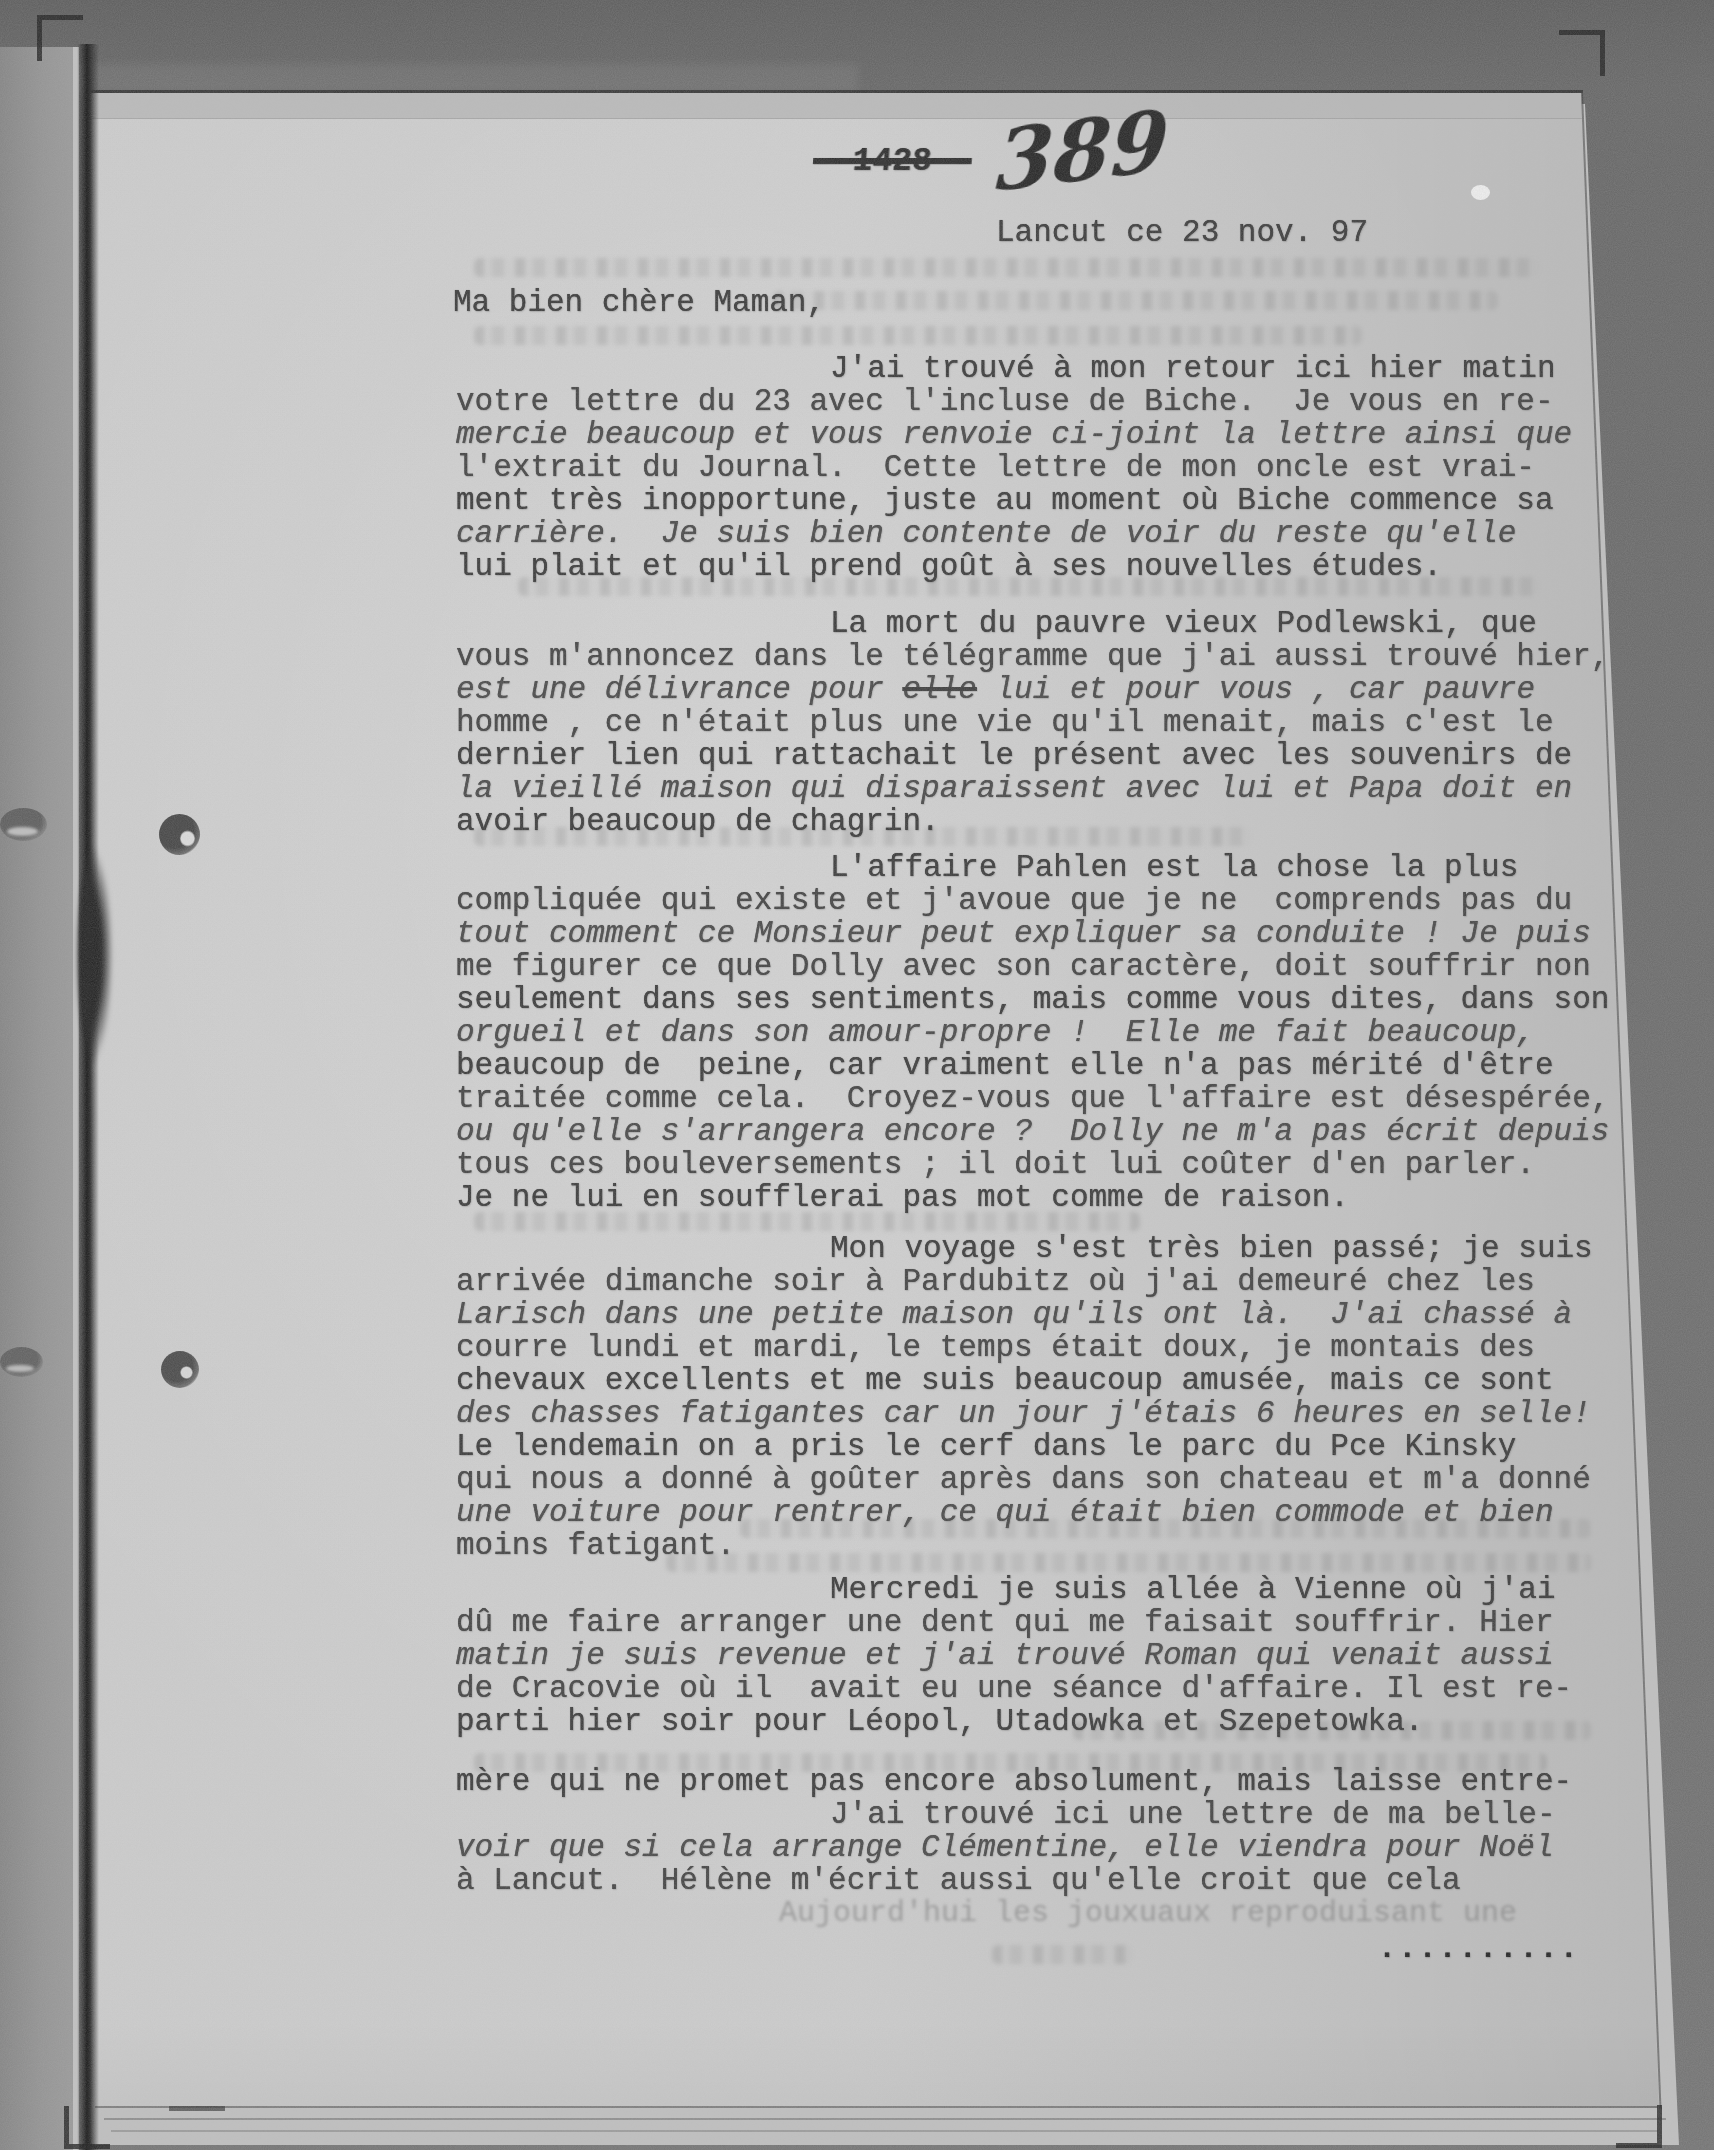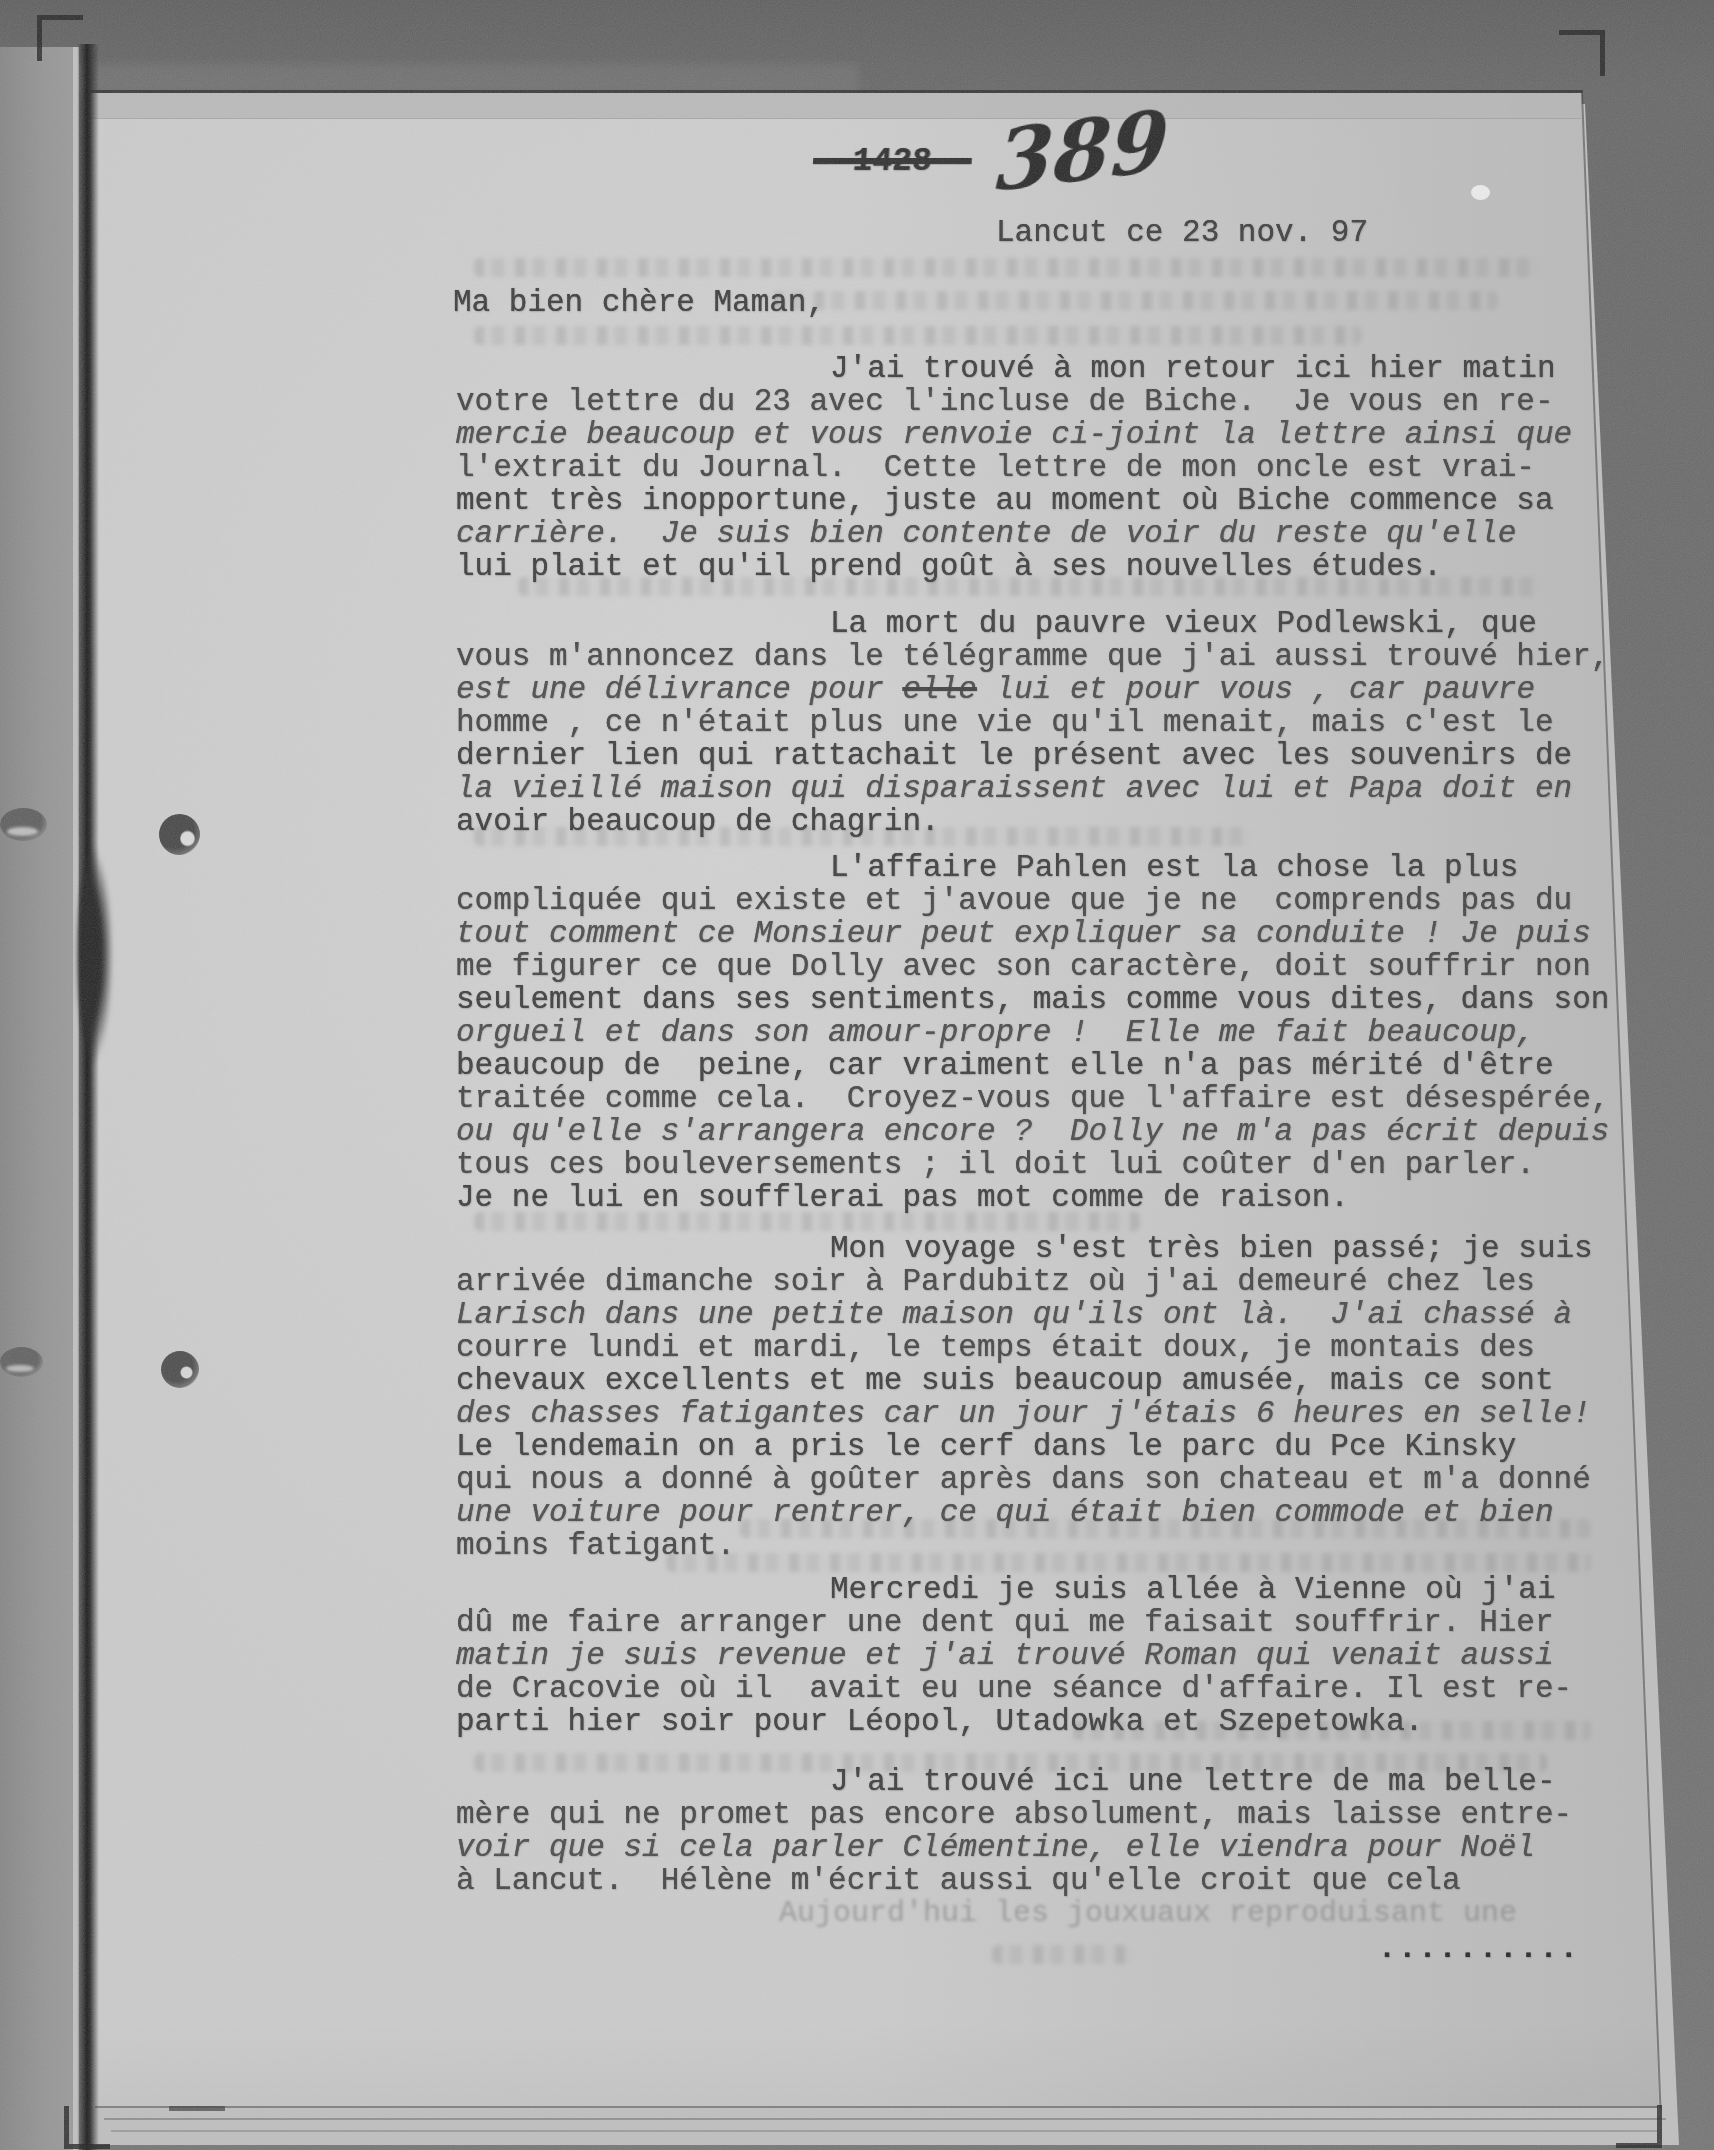--- a/index.html
+++ b/index.html
@@ -129,21 +129,21 @@
   <div class="abs handwritten">389</div>
   <div class="tw dateline">Lancut ce 23 nov. 97</div>
   <div class="tw salutation">Ma bien chère Maman,</div>
 
   <div id="letter-body">
       <div class="tw para" style="top: 352px;"><div class="line first">J'ai trouvé à mon retour ici hier matin</div><div class="line">votre lettre du 23 avec l'incluse de Biche.  Je vous en re-</div><div class="line">mercie beaucoup et vous renvoie ci-joint la lettre ainsi que</div><div class="line">l'extrait du Journal.  Cette lettre de mon oncle est vrai-</div><div class="line">ment très inopportune, juste au moment où Biche commence sa</div><div class="line">carrière.  Je suis bien contente de voir du reste qu'elle</div><div class="line">lui plait et qu'il prend goût à ses nouvelles études.</div></div>
       <div class="tw para" style="top: 607px;"><div class="line first">La mort du pauvre vieux Podlewski, que</div><div class="line">vous m'annoncez dans le télégramme que j'ai aussi trouvé hier,</div><div class="line"><span>est une délivrance pour </span><span class="strike">elle</span><span> lui et pour vous , car pauvre</span></div><div class="line">homme , ce n'était plus une vie qu'il menait, mais c'est le</div><div class="line">dernier lien qui rattachait le présent avec les souvenirs de</div><div class="line">la vieillé maison qui disparaissent avec lui et Papa doit en</div><div class="line">avoir beaucoup de chagrin.</div></div>
       <div class="tw para" style="top: 851px;"><div class="line first">L'affaire Pahlen est la chose la plus</div><div class="line">compliquée qui existe et j'avoue que je ne  comprends pas du</div><div class="line">tout comment ce Monsieur peut expliquer sa conduite ! Je puis</div><div class="line">me figurer ce que Dolly avec son caractère, doit souffrir non</div><div class="line">seulement dans ses sentiments, mais comme vous dites, dans son</div><div class="line">orgueil et dans son amour-propre !  Elle me fait beaucoup,</div><div class="line">beaucoup de  peine, car vraiment elle n'a pas mérité d'être</div><div class="line">traitée comme cela.  Croyez-vous que l'affaire est désespérée,</div><div class="line">ou qu'elle s'arrangera encore ?  Dolly ne m'a pas écrit depuis</div><div class="line">tous ces bouleversements ; il doit lui coûter d'en parler.</div><div class="line">Je ne lui en soufflerai pas mot comme de raison.</div></div>
       <div class="tw para" style="top: 1232px;"><div class="line first">Mon voyage s'est très bien passé; je suis</div><div class="line">arrivée dimanche soir à Pardubitz où j'ai demeuré chez les</div><div class="line">Larisch dans une petite maison qu'ils ont là.  J'ai chassé à</div><div class="line">courre lundi et mardi, le temps était doux, je montais des</div><div class="line">chevaux excellents et me suis beaucoup amusée, mais ce sont</div><div class="line">des chasses fatigantes car un jour j'étais 6 heures en selle!</div><div class="line">Le lendemain on a pris le cerf dans le parc du Pce Kinsky</div><div class="line">qui nous a donné à goûter après dans son chateau et m'a donné</div><div class="line">une voiture pour rentrer, ce qui était bien commode et bien</div><div class="line">moins fatigant.</div></div>
       <div class="tw para" style="top: 1573px;"><div class="line first">Mercredi je suis allée à Vienne où j'ai</div><div class="line">dû me faire arranger une dent qui me faisait souffrir. Hier</div><div class="line">matin je suis revenue et j'ai trouvé Roman qui venait aussi</div><div class="line">de Cracovie où il  avait eu une séance d'affaire. Il est re-</div><div class="line">parti hier soir pour Léopol, Utadowka et Szepetowka.</div></div>
-      <div class="tw para" style="top: 1765px;"><div class="line first">J'ai trouvé ici une lettre de ma belle-</div><div class="line">mère qui ne promet pas encore absolument, mais laisse entre-</div><div class="line">voir que si cela parler Clémentine, elle viendra pour Noël</div><div class="line">à Lancut.  Hélène m'écrit aussi qu'elle croit que cela</div></div>
+      <div class="tw para" style="top: 1765px;"><div class="line">mère qui ne promet pas encore absolument, mais laisse entre-</div><div class="line first">J'ai trouvé ici une lettre de ma belle-</div><div class="line">voir que si cela arrange Clémentine, elle viendra pour Noël</div><div class="line">à Lancut.  Hélène m'écrit aussi qu'elle croit que cela</div></div>
     </div>
 
   <div id="ghosts">
       <div class="ghost-band" style="left: 474px; width: 1066px; top: 258px;"></div>
       <div class="ghost-band" style="left: 773px; width: 725px; top: 291px;"></div>
       <div class="ghost-band" style="left: 474px; width: 888px; top: 326px;"></div>
       <div class="ghost-band" style="left: 518px; width: 1021px; top: 577px;"></div>
       <div class="ghost-band" style="left: 474px; width: 777px; top: 827px;"></div>
       <div class="ghost-band" style="left: 474px; width: 666px; top: 1212px;"></div>
       <div class="ghost-band" style="left: 740px; width: 851px; top: 1519px;"></div>

